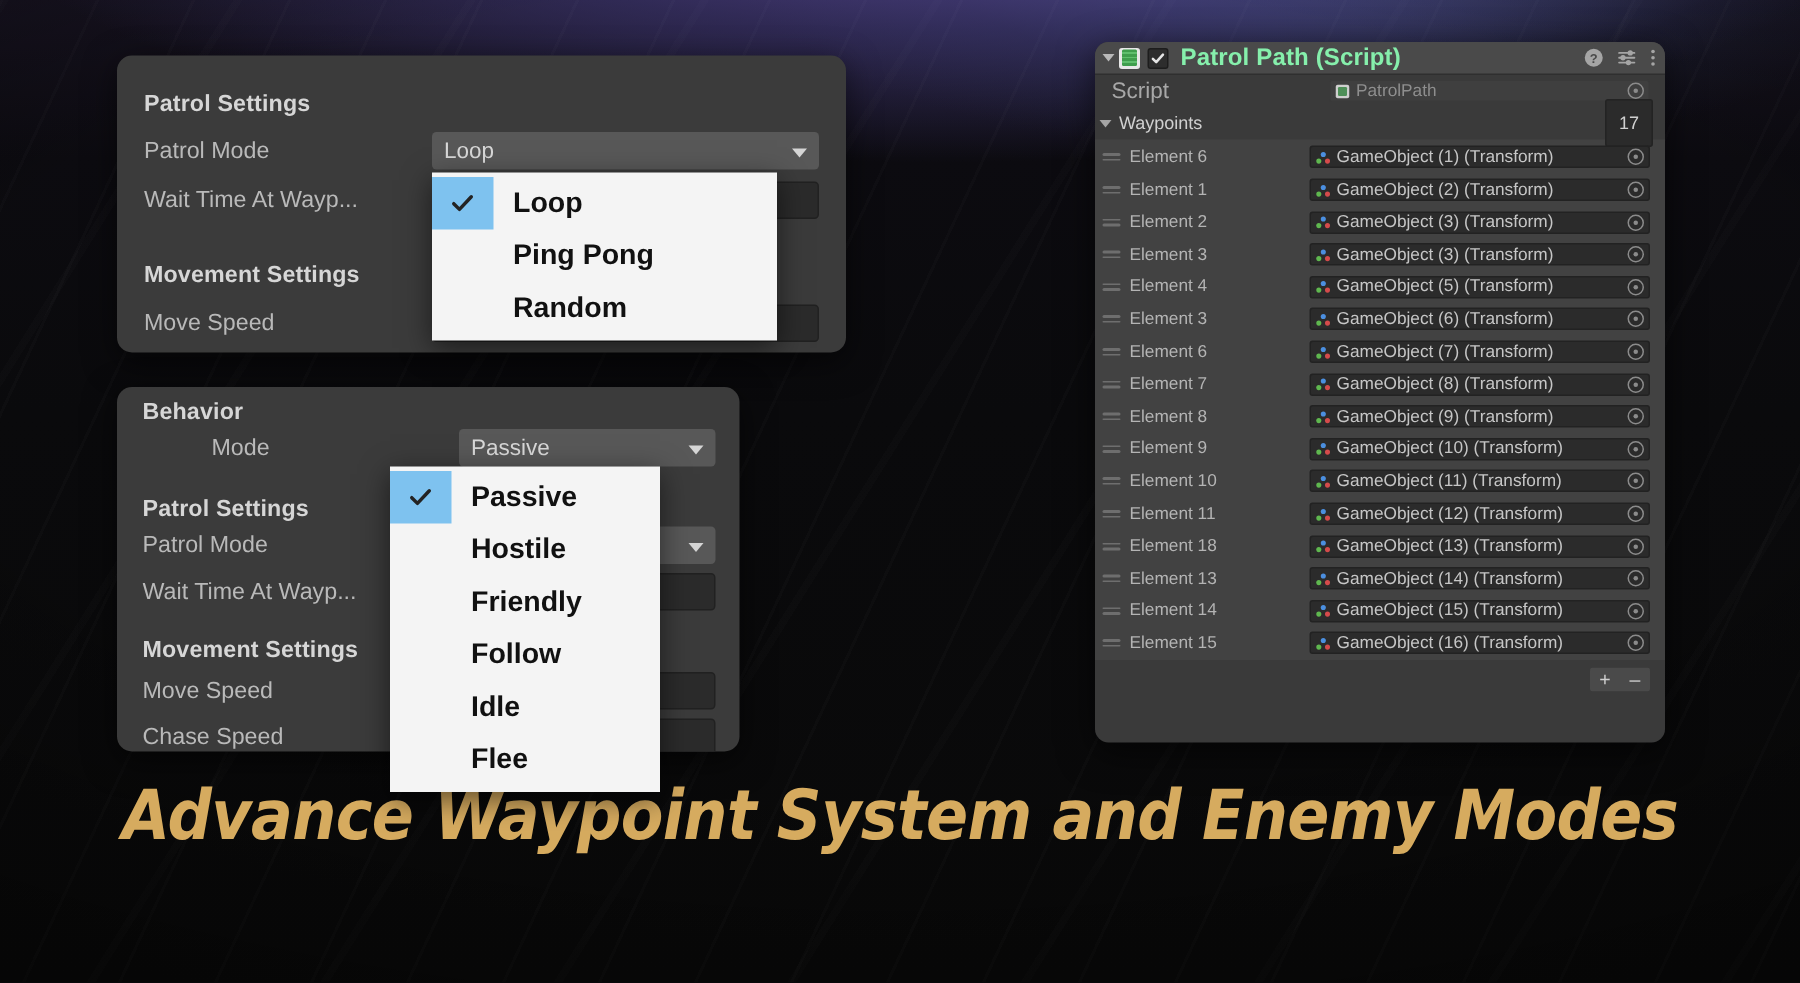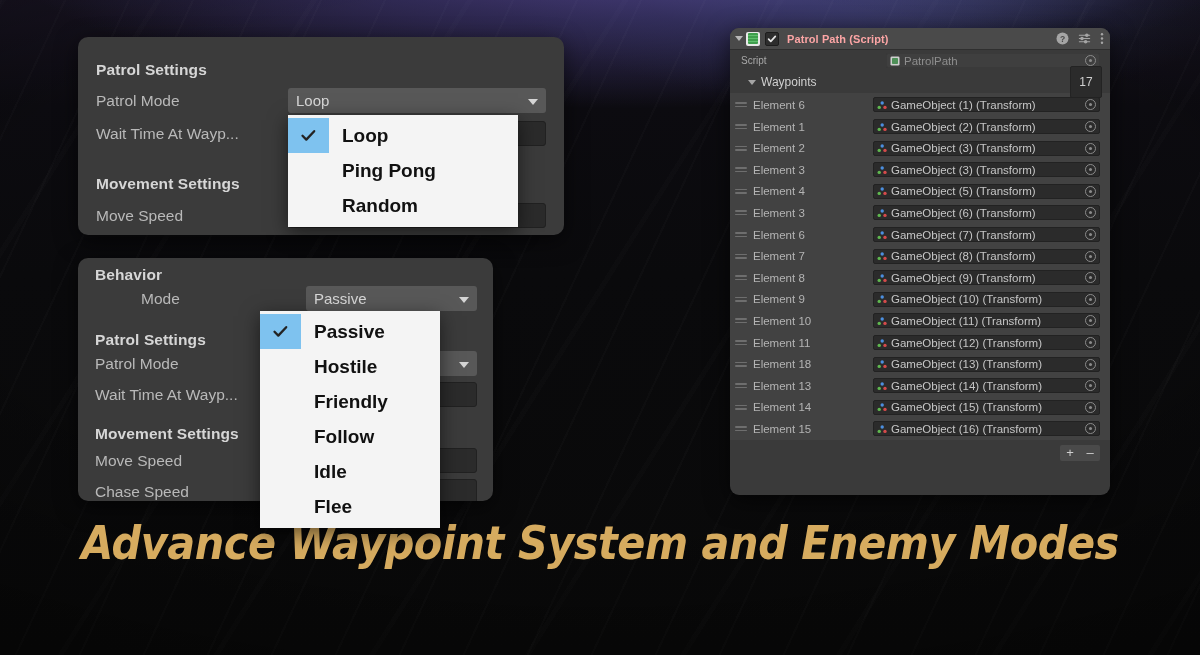--- a/index.html
+++ b/index.html
@@ -178,35 +178,35 @@
   .u-check {
     width: 14px; height: 14px;
     background: #2d2d2d;
     border: 1px solid #1d1d1d;
     border-radius: 2px;
     margin-right: 8px;
     display: flex; align-items: center; justify-content: center;
     flex: 0 0 14px;
   }
   .u-title {
-    color: #fca5a5;
+    color: #86efac;
     font-weight: bold;
-    font-size: 11px;
+    font-size: 16px;
     letter-spacing: 0.1px;
   }
   .u-head-spacer { flex: 1; }
   .u-hicon { margin-left: 9px; opacity: 0.72; display: flex; align-items: center; }
 
   .u-row {
     height: 21.6px;
     display: flex;
     align-items: center;
     padding-left: 11px;
   }
-  .u-row-label { width: 145px; color: #a8a8a8; font-size: 10px; }
+  .u-row-label { width: 145px; color: #a8a8a8; font-size: 15px; }
   .u-objfield {
     flex: 1;
     margin-right: 10px;
     height: 15px;
     background: #2b2b2b;
     border: 1px solid #222222;
     border-radius: 2px;
     display: flex;
     align-items: center;
     padding: 0 2px 0 3px;
@@ -227,21 +227,21 @@
   .u-objfield .ofpick::after {
     content: ""; position: absolute; left: 50%; top: 50%;
     width: 3px; height: 3px; margin: -1.5px 0 0 -1.5px;
     border-radius: 50%; background: #8b8b8b;
   }
 
   .u-wp-head {
     height: 21.6px;
     display: flex;
     align-items: center;
-    padding-left: 18px;
+    padding-left: 3px;
     background: #3a3a3a;
   }
   .u-wp-foldout {
     width: 0; height: 0; margin-right: 5px;
     border-left: 4px solid transparent;
     border-right: 4px solid transparent;
     border-top: 5px solid #a5a5a5;
   }
   .u-wp-title { color: #d0d0d0; font-size: 12px; flex: 1; }
   .u-wp-count {

